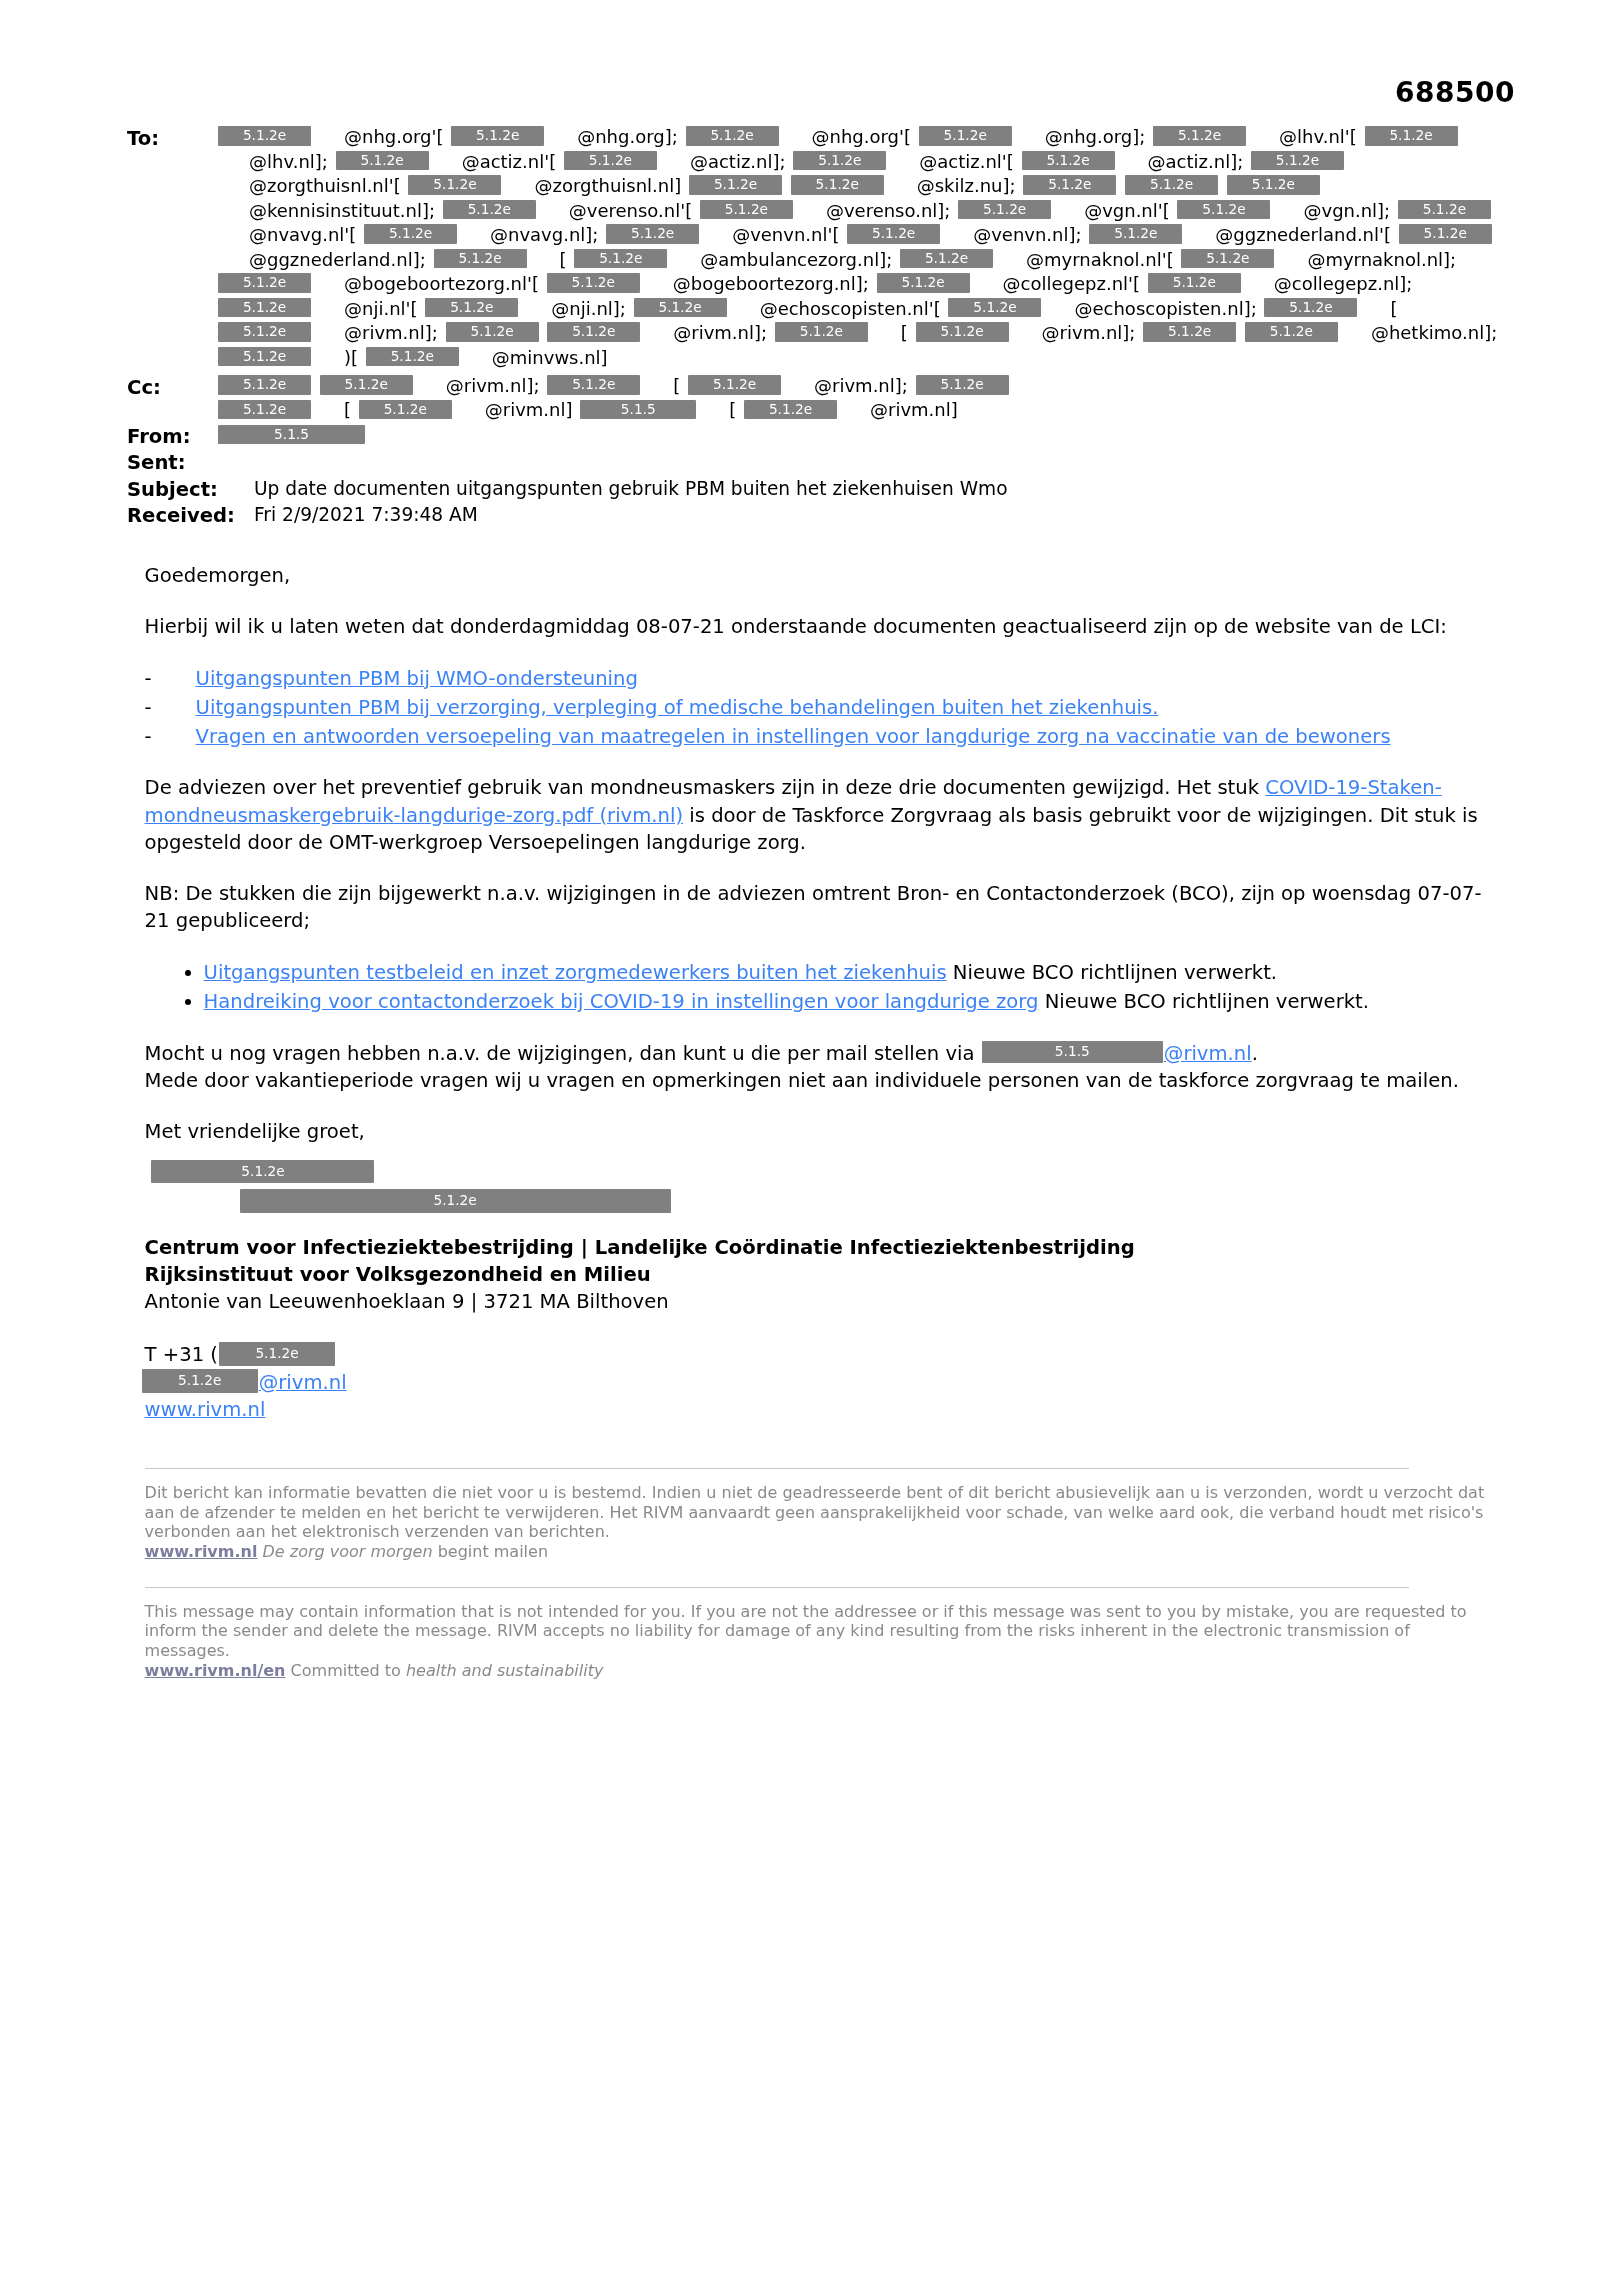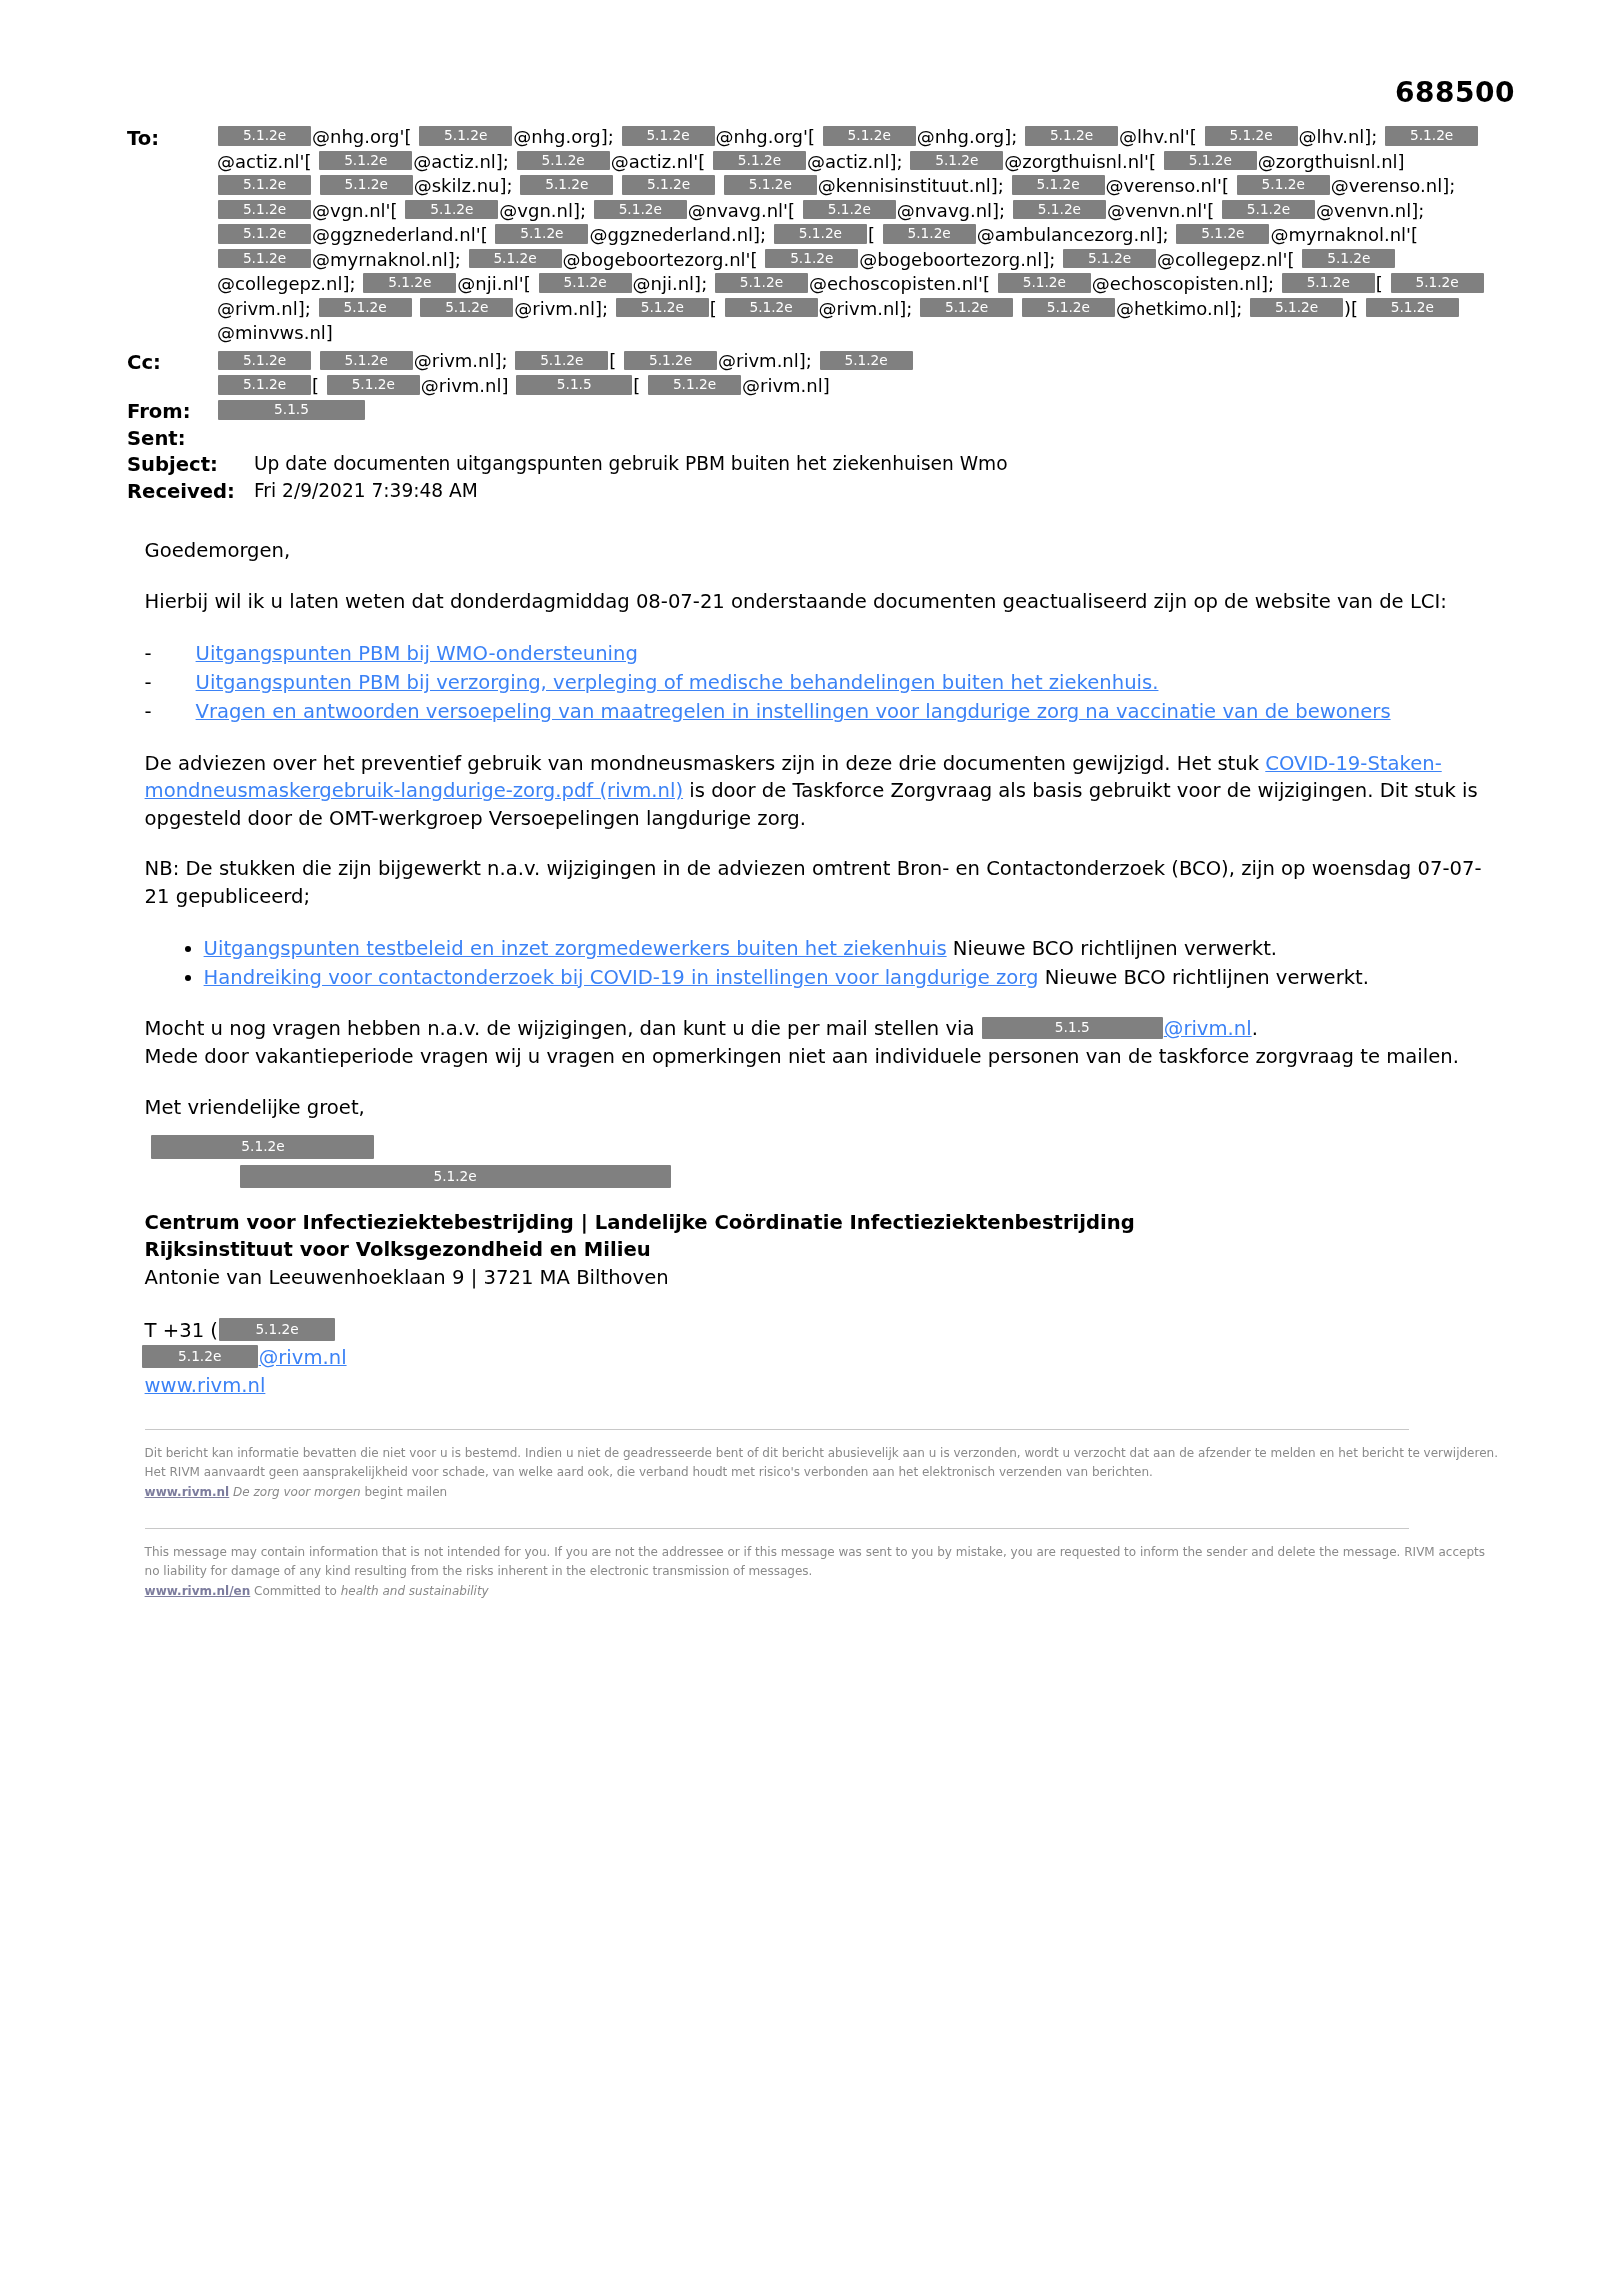--- a/index.html
+++ b/index.html
@@ -82,21 +82,21 @@
   .rd.w5 { width: 147px; }
   .rd.w6 { width: 181px; }
   .rd.w7 { width: 225px; }
 
   .toline {
     white-space: normal;
     word-spacing: 1px;
     line-height: 24.5px;
     font-size: 18px;
   }
-  .toline span.txt { white-space: nowrap; }
+  .toline span.txt { white-space: nowrap; padding-left: 32px; }
 
   
   .body {
     margin-top: 33px;
     font-size: 19.6px;
     line-height: 27.4px;
     padding-left: 17.6px;
   }
   .body p {
     margin: 0 0 23.5px 0;
@@ -128,22 +128,22 @@
   }
   b, strong { font-weight: normal; }
 
   .sig-bold {
     font-weight: bold;
     line-height: 27.4px;
   }
   .sig-line { line-height: 27.4px; }
 
   .footer {
-    margin-top: 30px;
-    font-size: 12px;
+    margin-top: 45px;
+    font-size: 16px;
     line-height: 19.6px;
     color: #8a8a8a;
   }
   .footer .rule {
     border-top: 1px solid #c8c8c8;
     margin: 25.5px 0 13.7px 0;
     width: 1264px;
   }
   .footer a {
     color: #7d7d9e;

